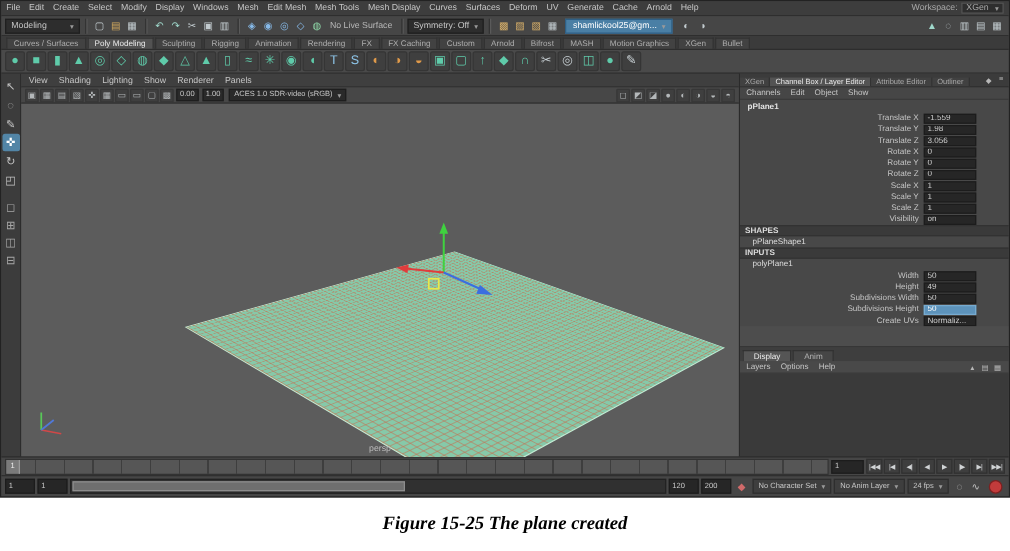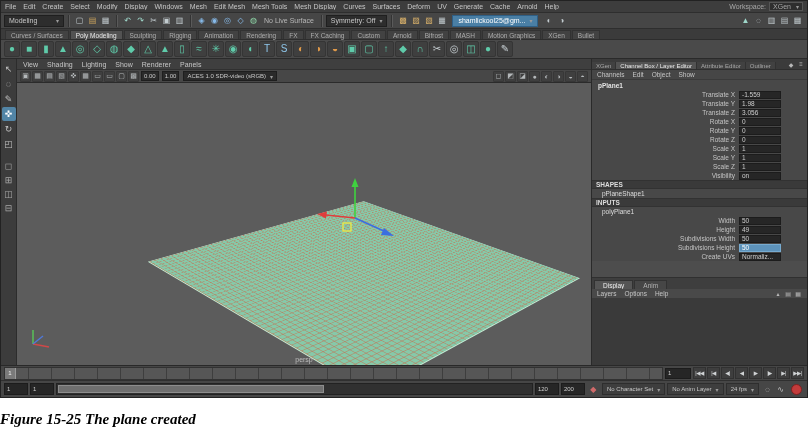--- a/index.html
+++ b/index.html
@@ -85,21 +85,21 @@
   .frame-field{width:26px;height:11px;background:#262626;border:1px solid #1c1c1c;display:flex;align-items:center;padding:0 2px;color:#cdcdcd;font-size:6px;}
   .playback{display:flex;gap:1px;}
   .pb-btn{min-width:13px;height:12px;background:#3e3e3e;border:1px solid #313131;color:#d0d3d5;display:flex;align-items:center;justify-content:center;font-size:5.5px;padding:0 1px;letter-spacing:-0.5px;}
   .range-row{display:flex;align-items:center;height:17px;background:#464646;border-top:1px solid #2f2f2f;padding:0 3px;gap:2px;flex:0 0 auto;white-space:nowrap;}
   .rr-field{width:24px;height:12px;background:#262626;border:1px solid #1c1c1c;color:#cdcdcd;display:flex;align-items:center;padding:0 2px;font-size:6px;}
   .range-slider{flex:1;height:12px;background:#303030;border:1px solid #222;position:relative;min-width:90px;}
   .range-handle{position:absolute;left:1px;top:1px;bottom:1px;width:56%;background:#6f6f6f;border:1px solid #8d8d8d;}
   .rr-select{display:flex;align-items:center;gap:4px;height:12px;background:#3e3e3e;border:1px solid #2e2e2e;padding:0 4px;color:#c8c8c8;font-size:6px;}
   .autokey{width:11px;height:11px;border-radius:50%;background:#c23b3b;border:1px solid #7d2020;margin:0 2px;flex:0 0 auto;}
   
-  .caption{width:808px;text-align:left;padding:13px 0 8px;font-family:"Liberation Serif",serif;font-style:italic;font-weight:bold;font-size:15px;color:#000;background:#fff;}
+  .caption{width:808px;text-align:center;padding:13px 0 8px;font-family:"Liberation Serif",serif;font-style:italic;font-weight:bold;font-size:15px;color:#000;background:#fff;}
 </style>
 </head>
 <body>
 
 <div class="maya">
 
   <div class="menubar">
     <div class="menu-items">
 
     <span class="menu-item">File</span>

